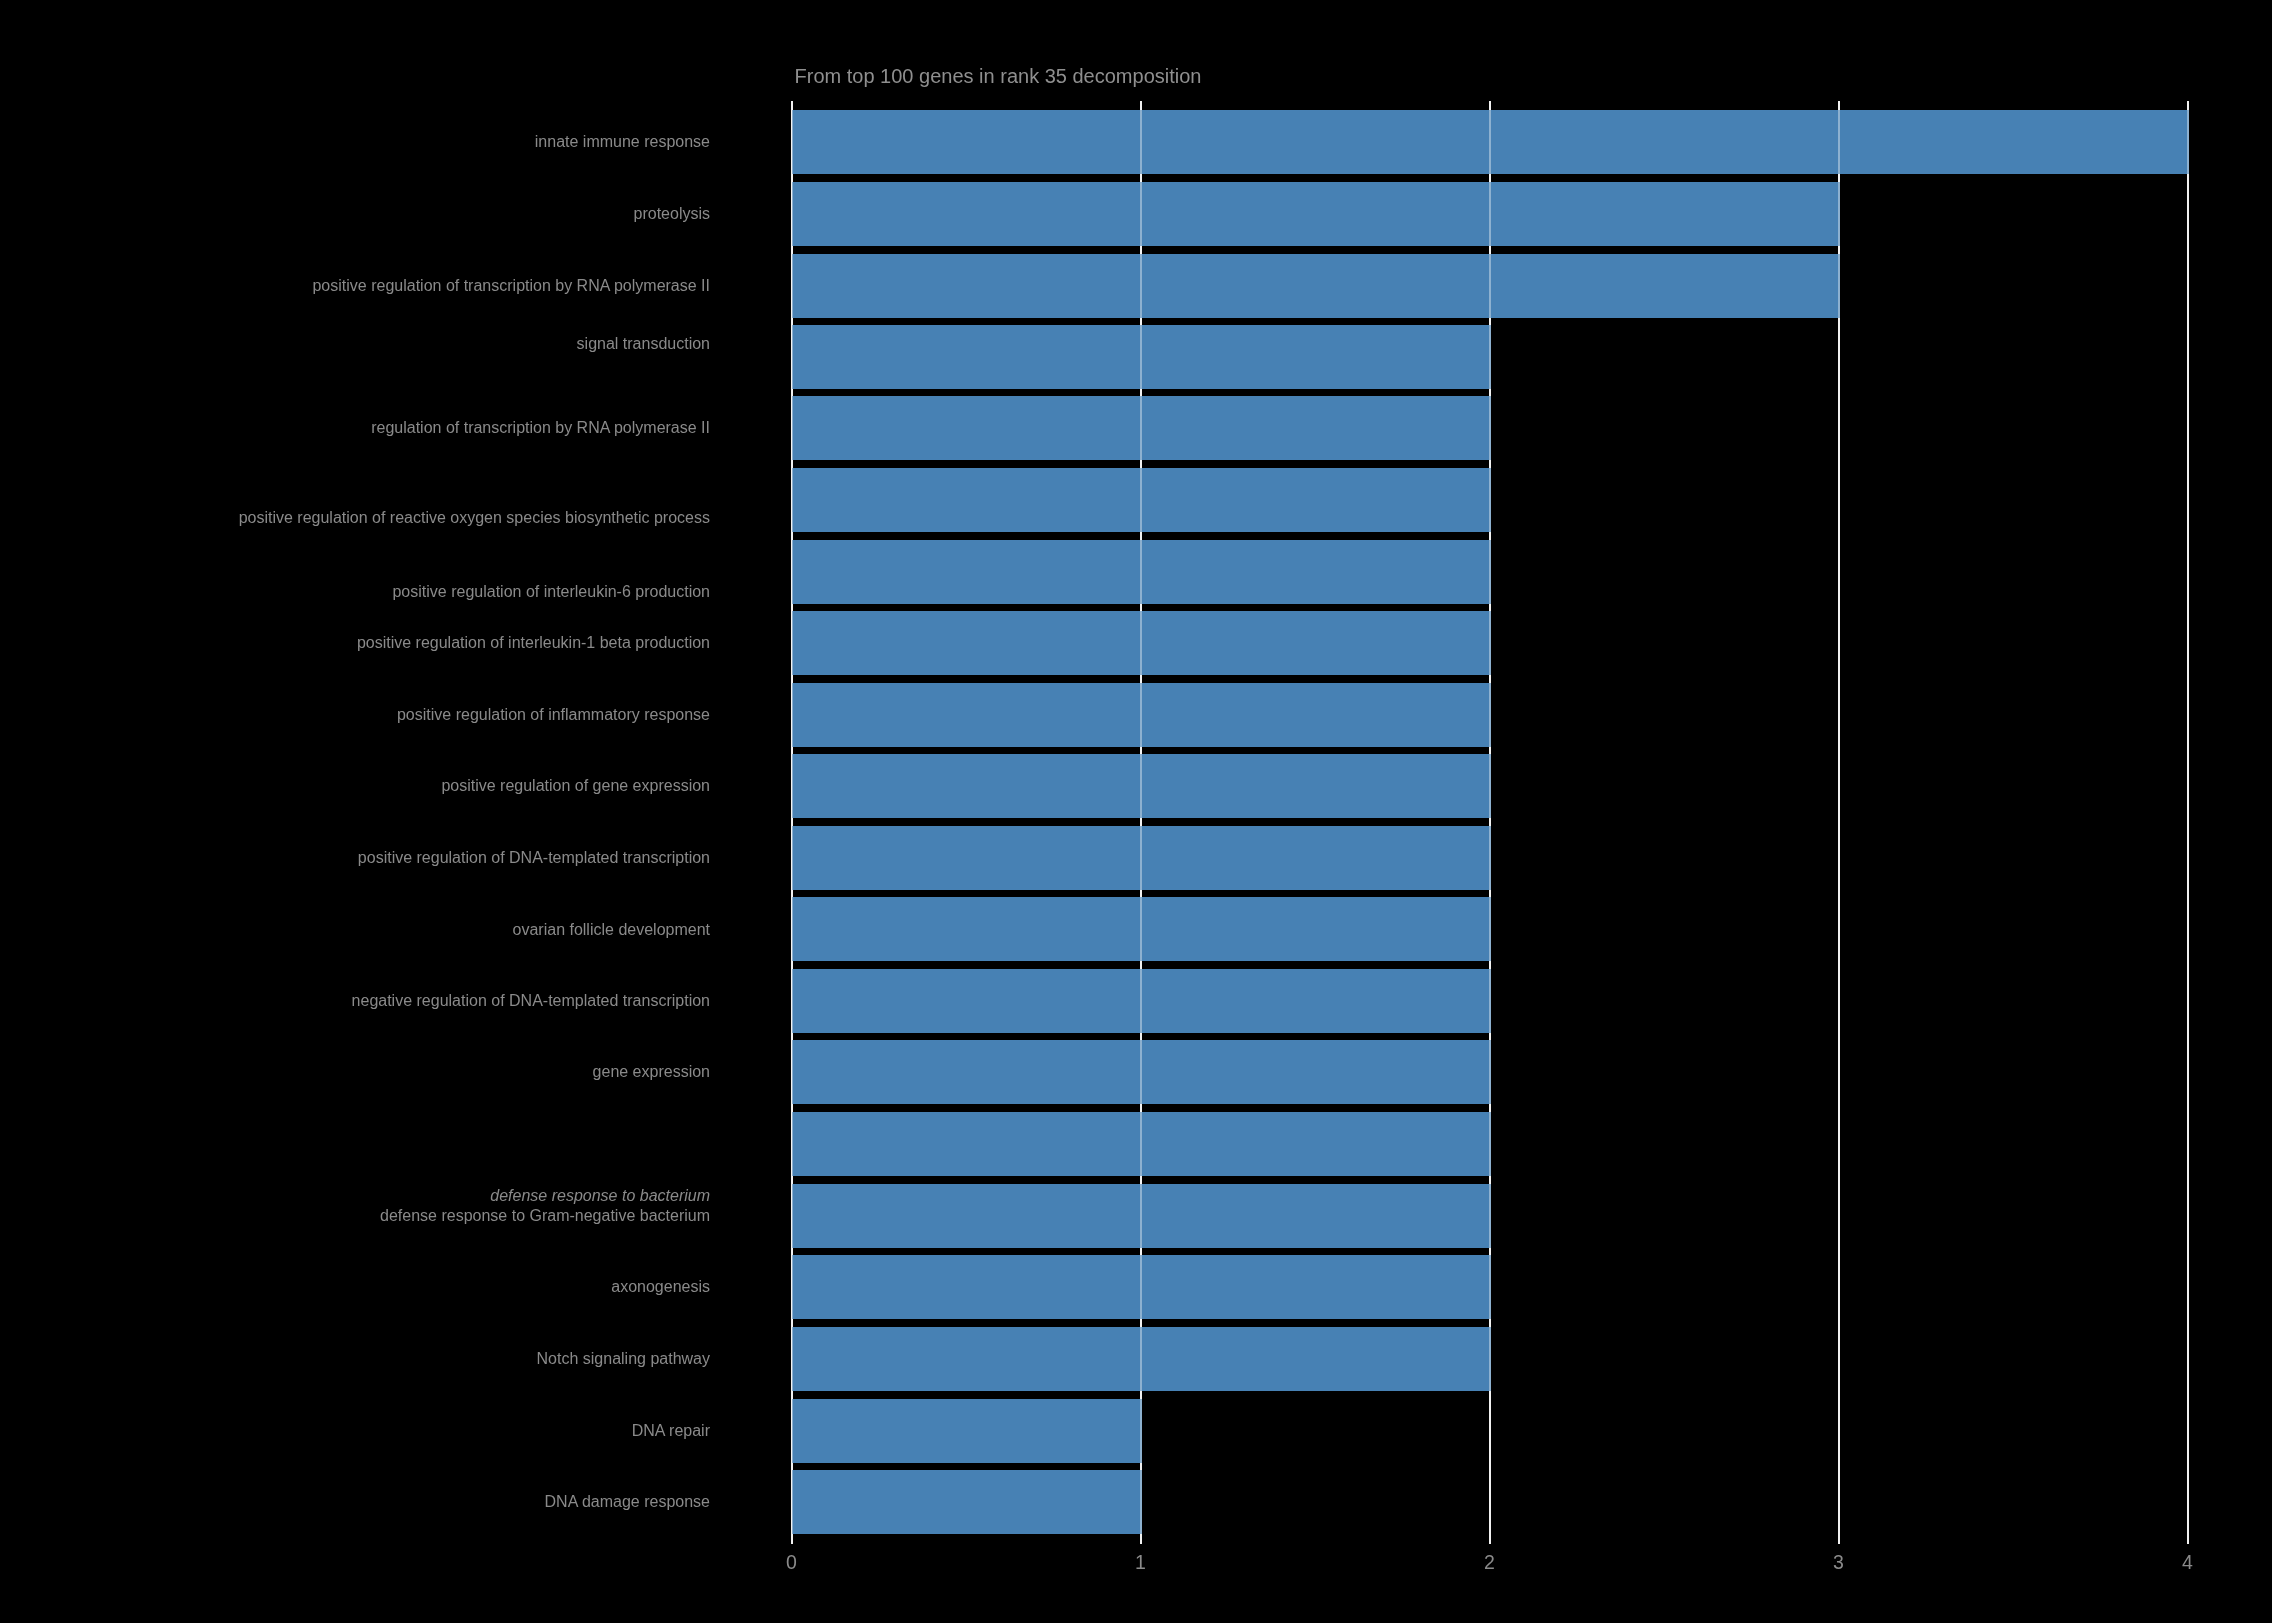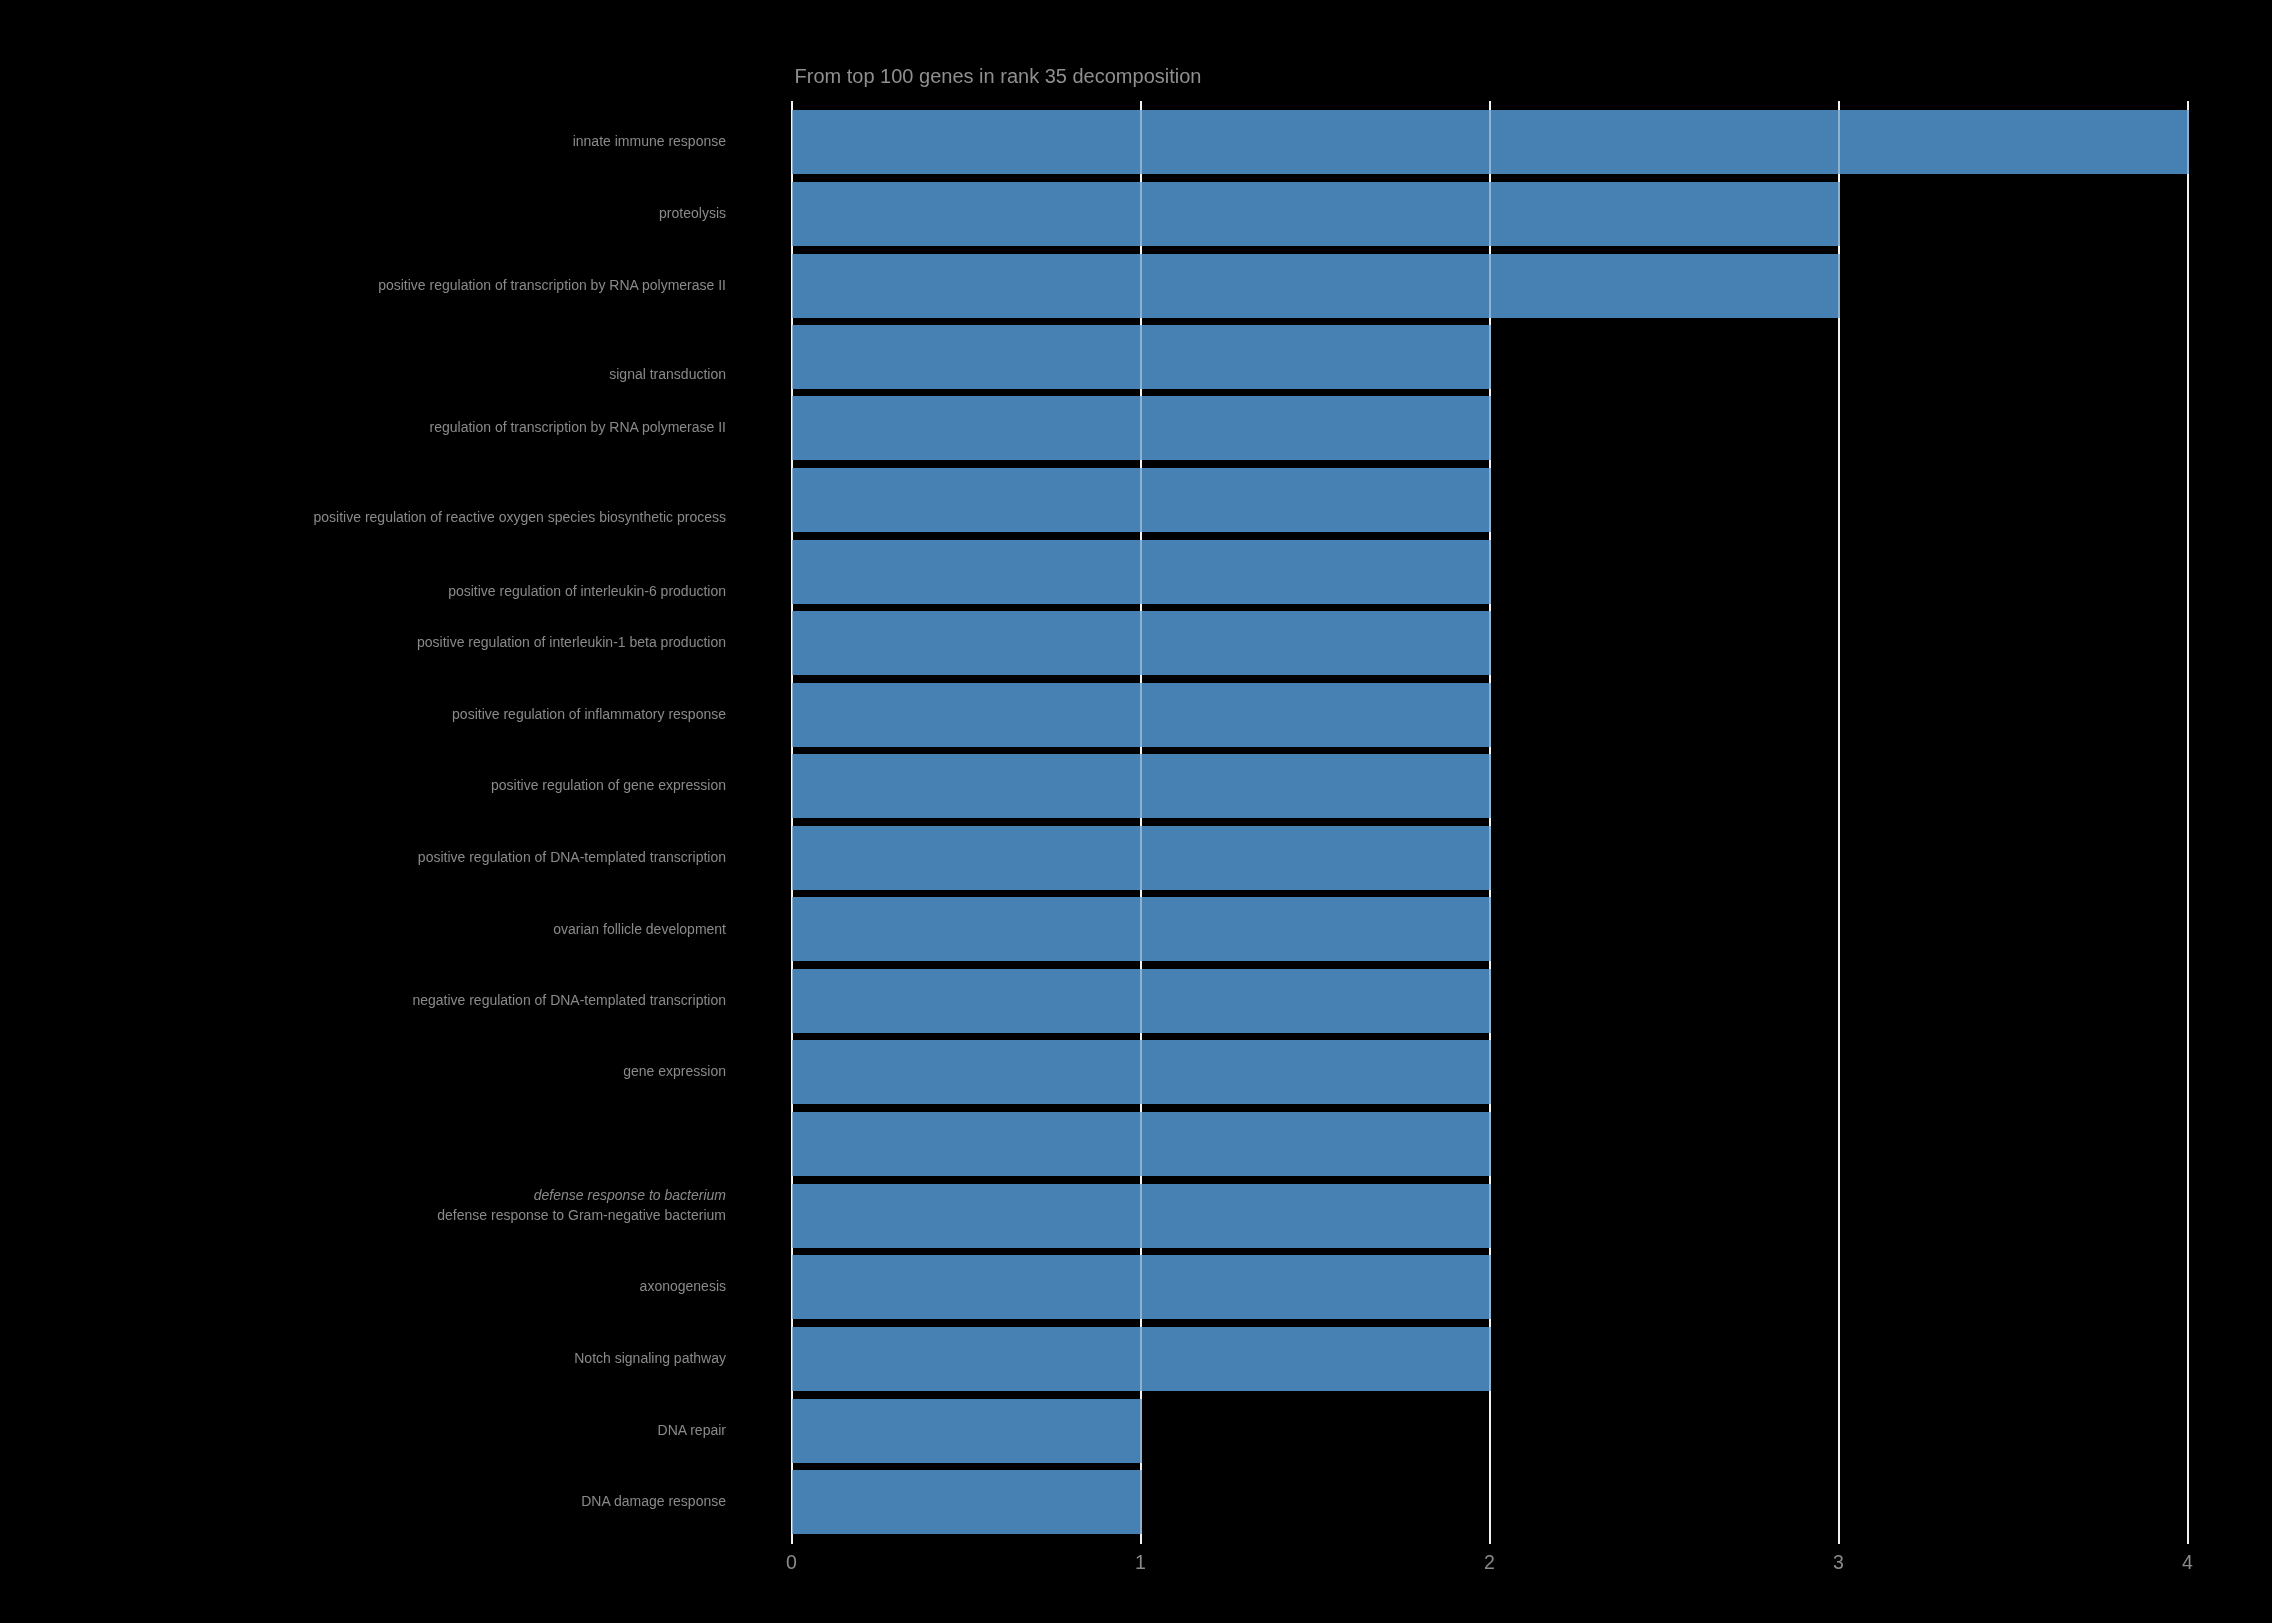--- a/index.html
+++ b/index.html
@@ -55,24 +55,23 @@
     background: rgba(255,255,255,0.38);
     z-index: 3;
   }
   .y-label {
     position: absolute;
     left: 0;
     width: 710px;
     height: 21.6px;
     line-height: 21.6px;
     text-align: right;
-    font-size: 14px;
+    font-size: 16px;
     color: #8a8a8a;
     white-space: nowrap;
-    padding-left: 16px;
   }
   .x-tick-label {
     position: absolute;
     width: 65px;
     text-align: center;
     font-size: 19.5px;
     line-height: 21.6px;
     color: #8a8a8a;
     top: 1552px;
   }
@@ -119,21 +118,21 @@
         <div class="gridline-over" style="left: 697px;"></div>
         <div class="gridline-over" style="left: 1046px;"></div>
         <div class="gridline-over" style="left: 1395px;"></div>
       </div>
   </div>
 
   <div id="y-axis-labels">
       <div class="y-label" style="top: 131px;">innate immune response</div>
       <div class="y-label" style="top: 203px;">proteolysis</div>
       <div class="y-label" style="top: 275px; text-align: right;">positive regulation of transcription by RNA polymerase II</div>
-      <div class="y-label" style="top: 364px;">signal transduction</div>
+      <div class="y-label" style="top: 333px;">signal transduction</div>
       <div class="y-label" style="top: 417px;">regulation of transcription by RNA polymerase II</div>
       <div class="y-label" style="top: 462px; margin-top: 45px;">positive regulation of reactive oxygen species biosynthetic process</div>
       <div class="y-label" style="top: 561px; margin-top: 20px;">positive regulation of interleukin-6 production</div>
       <div class="y-label" style="top: 632px;">positive regulation of interleukin-1 beta production</div>
       <div class="y-label" style="top: 704px;">positive regulation of inflammatory response</div>
       <div class="y-label" style="top: 775px;">positive regulation of gene expression</div>
       <div class="y-label" style="top: 847px;">positive regulation of DNA-templated transcription</div>
       <div class="y-label" style="top: 919px;">ovarian follicle development</div>
       <div class="y-label" style="top: 990px;">negative regulation of DNA-templated transcription</div>
       <div class="y-label" style="top: 1061px;">gene expression</div>

